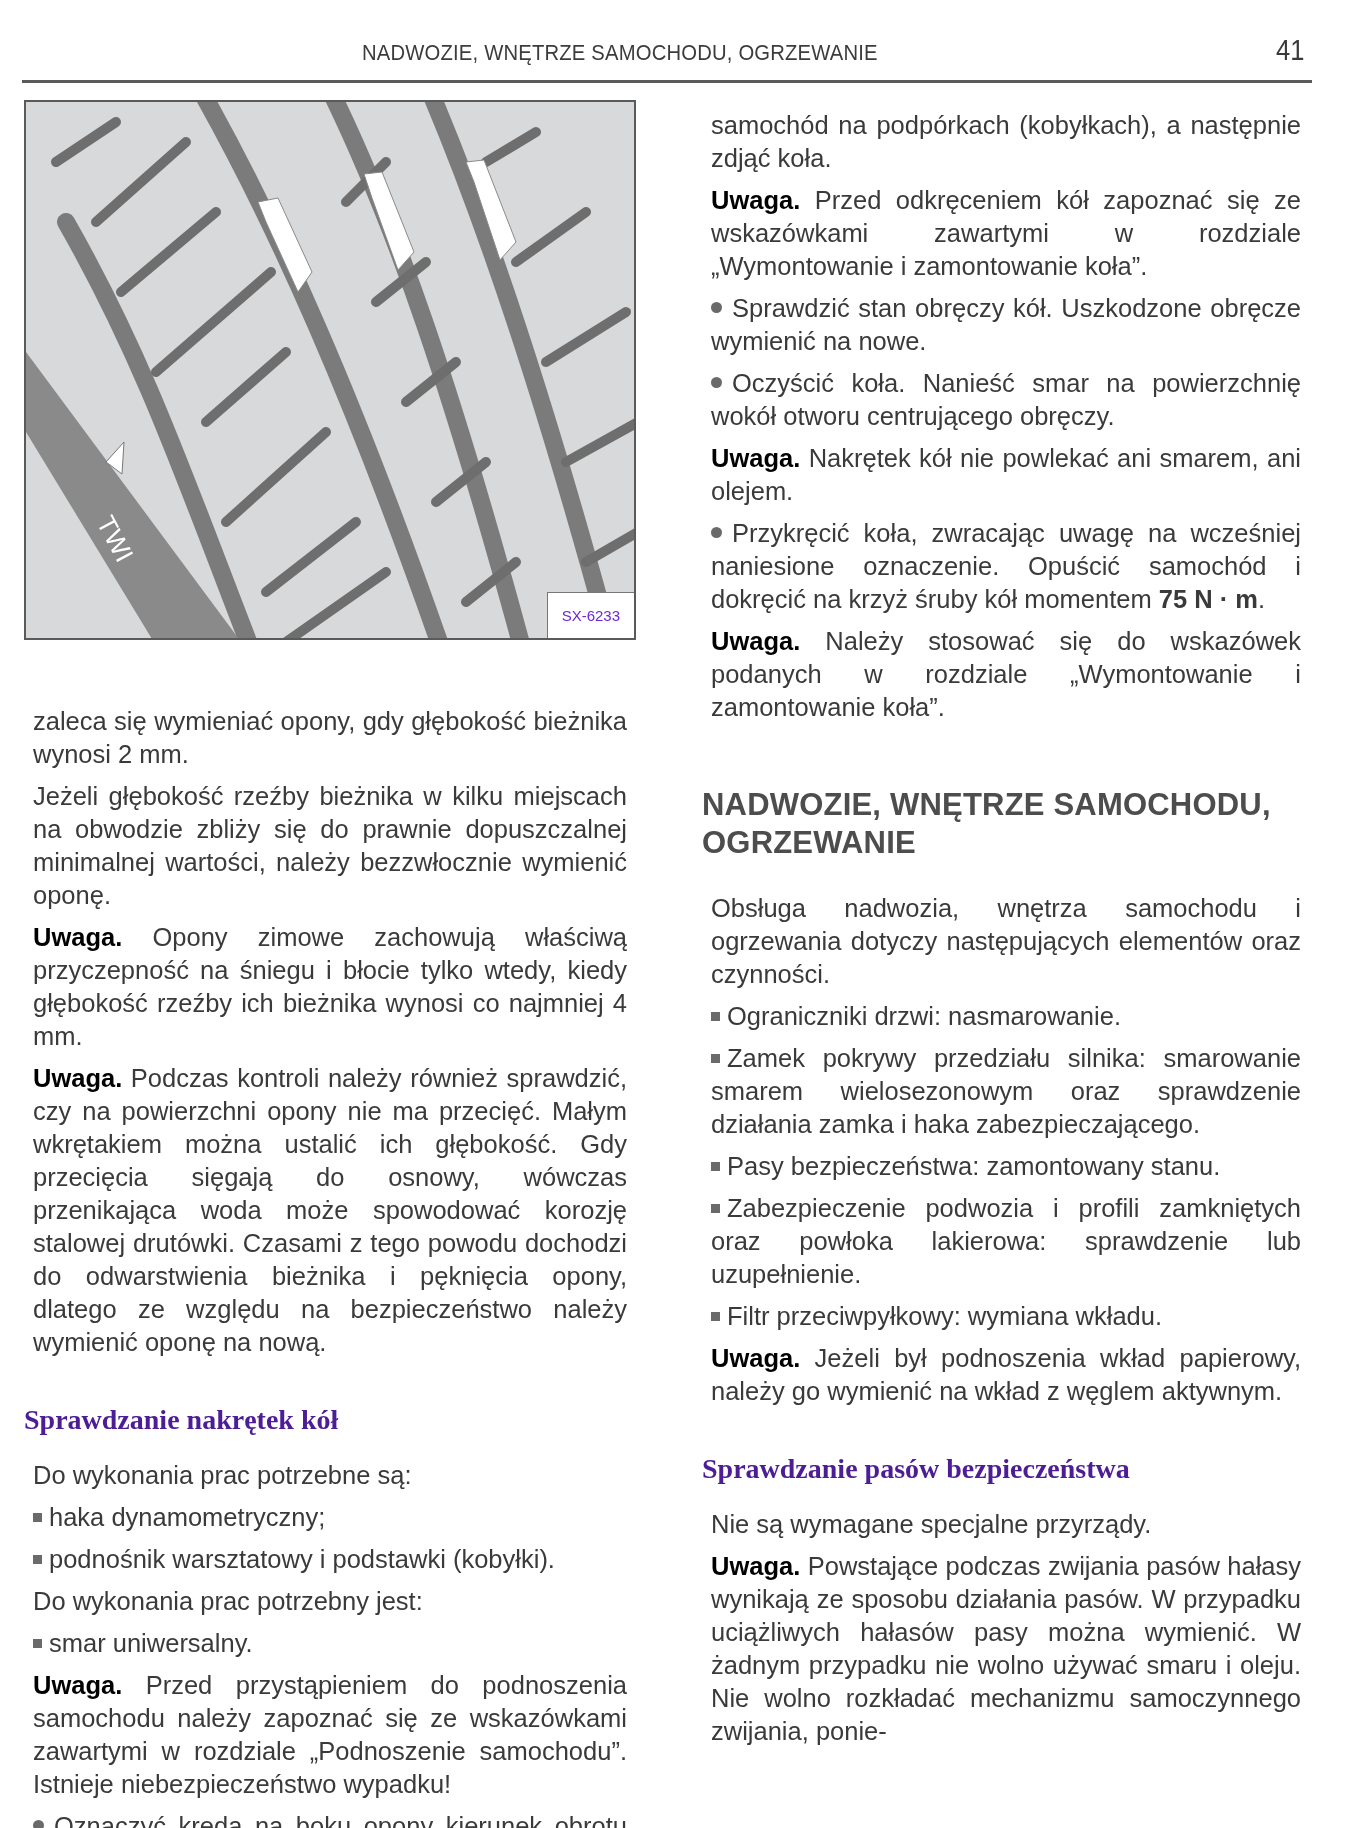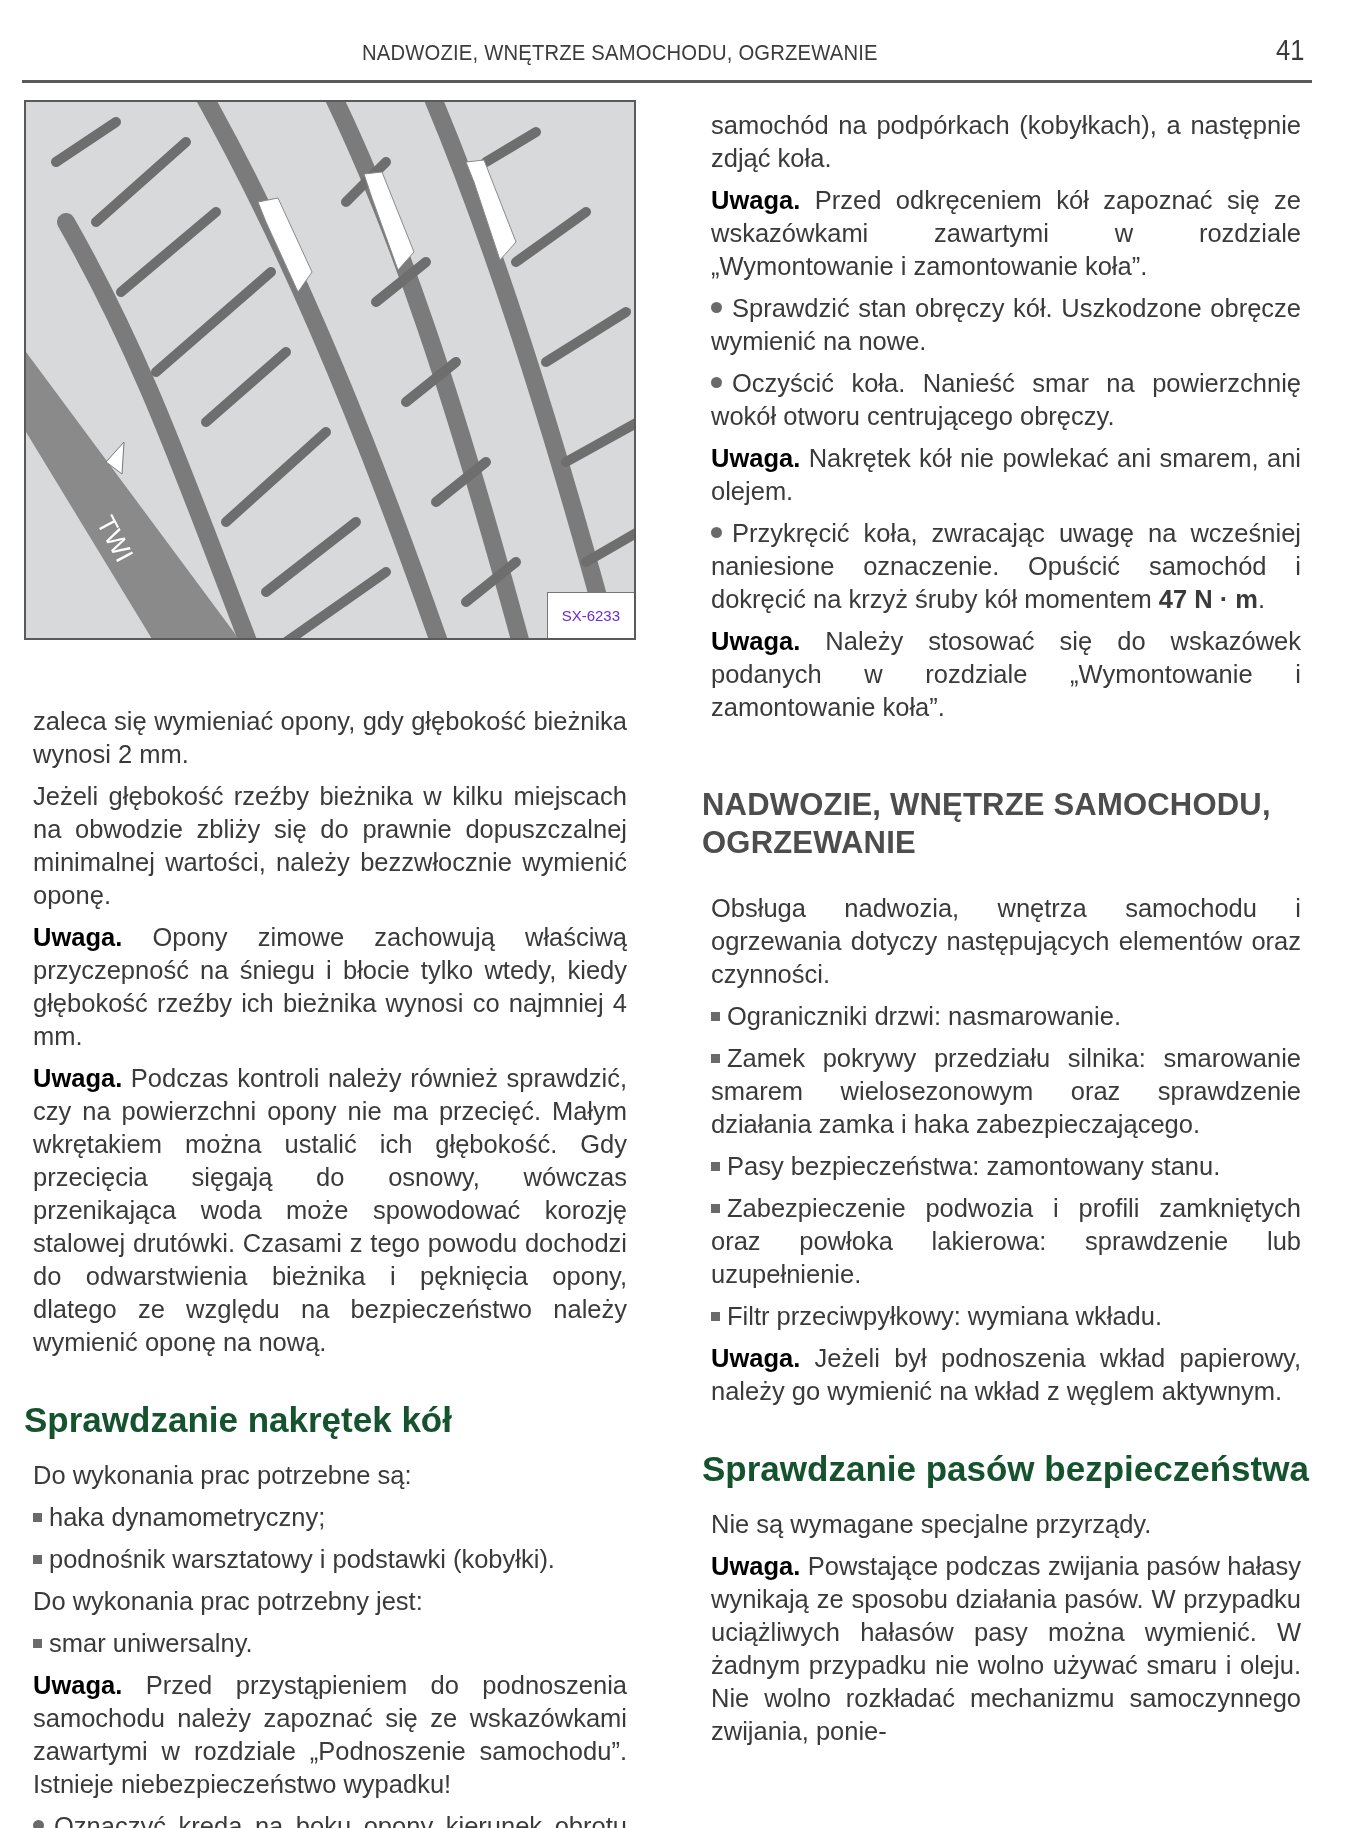--- a/index.html
+++ b/index.html
@@ -28,21 +28,21 @@
   }
   .figure svg { position: absolute; left: 0; top: 0; }
   .figure-label {
     position: absolute; right: 0; bottom: 0; background: #fff; border-top: 1px solid #777;
     border-left: 1px solid #777; padding: 6px 14px; font-size: 15px; color: #6d28d9;
   }
   p { margin: 9px; text-align: justify; text-align-last: left; }
   .gap-after-figure { height: 56px; }
   .lead { font-weight: bold; color: #000000; }
   .section-heading {
-    font-weight: bold; font-size: 35px; color: #14532d; margin: 44px 0 22px 0; line-height: 34px;
+    font-weight: bold; font-size: 28px; color: #4c1d95; margin: 44px 0 22px 0; line-height: 34px; font-family: Liberation Serif, serif;
   }
   .chapter-heading {
     font-weight: bold; font-size: 31px; color: #4d4d4d; line-height: 38px; margin: 62px 0 30px 0;
     letter-spacing: 0.2px;
   }
   .bullet-sq::before {
     content: ""; display: inline-block; width: 9px; height: 9px; background: #6a6a6a;
     margin-right: 7px; vertical-align: middle; position: relative; top: -2px;
   }
   .bullet-dot::before {
@@ -124,21 +124,21 @@
   <p><span class="lead">Uwaga.</span><span> Przed przystąpieniem do podnoszenia samochodu należy zapoznać się ze wskazówkami zawartymi w rozdziale „Podnoszenie samochodu”. Istnieje niebezpieczeństwo wypadku!</span></p>
   <p class="bullet-dot">Oznaczyć kredą na boku opony kierunek obrotu koła. Poluzować nakrętki kół. Ustawić</p>
 </div>
 
 <div class="col col-right">
   <p>samochód na podpórkach (kobyłkach), a następnie zdjąć koła.</p>
   <p><span class="lead">Uwaga.</span><span> Przed odkręceniem kół zapoznać się ze wskazówkami zawartymi w rozdziale „Wymontowanie i zamontowanie koła”.</span></p>
   <p class="bullet-dot">Sprawdzić stan obręczy kół. Uszkodzone obręcze wymienić na nowe.</p>
   <p class="bullet-dot">Oczyścić koła. Nanieść smar na powierzchnię wokół otworu centrującego obręczy.</p>
   <p><span class="lead">Uwaga.</span><span> Nakrętek kół nie powlekać ani smarem, ani olejem.</span></p>
-  <p class="bullet-dot"><span>Przykręcić koła, zwracając uwagę na wcześniej naniesione oznaczenie. Opuścić samochód i dokręcić na krzyż śruby kół momentem </span><span class="bold-num">47 N · m</span><span>.</span></p>
+  <p class="bullet-dot"><span>Przykręcić koła, zwracając uwagę na wcześniej naniesione oznaczenie. Opuścić samochód i dokręcić na krzyż śruby kół momentem </span><span class="bold-num">75 N · m</span><span>.</span></p>
   <p><span class="lead">Uwaga.</span><span> Należy stosować się do wskazówek podanych w rozdziale „Wymontowanie i zamontowanie koła”.</span></p>
 
   <div class="chapter-heading">NADWOZIE, WNĘTRZE SAMOCHODU, OGRZEWANIE</div>
 
   <p>Obsługa nadwozia, wnętrza samochodu i ogrzewania dotyczy następujących elementów oraz czynności.</p>
   <p class="bullet-sq">Ograniczniki drzwi: nasmarowanie.</p>
   <p class="bullet-sq">Zamek pokrywy przedziału silnika: smarowanie smarem wielosezonowym oraz sprawdzenie działania zamka i haka zabezpieczającego.</p>
   <p class="bullet-sq">Pasy bezpieczeństwa: zamontowany stanu.</p>
   <p class="bullet-sq">Zabezpieczenie podwozia i profili zamkniętych oraz powłoka lakierowa: sprawdzenie lub uzupełnienie.</p>
   <p class="bullet-sq">Filtr przeciwpyłkowy: wymiana wkładu.</p>

